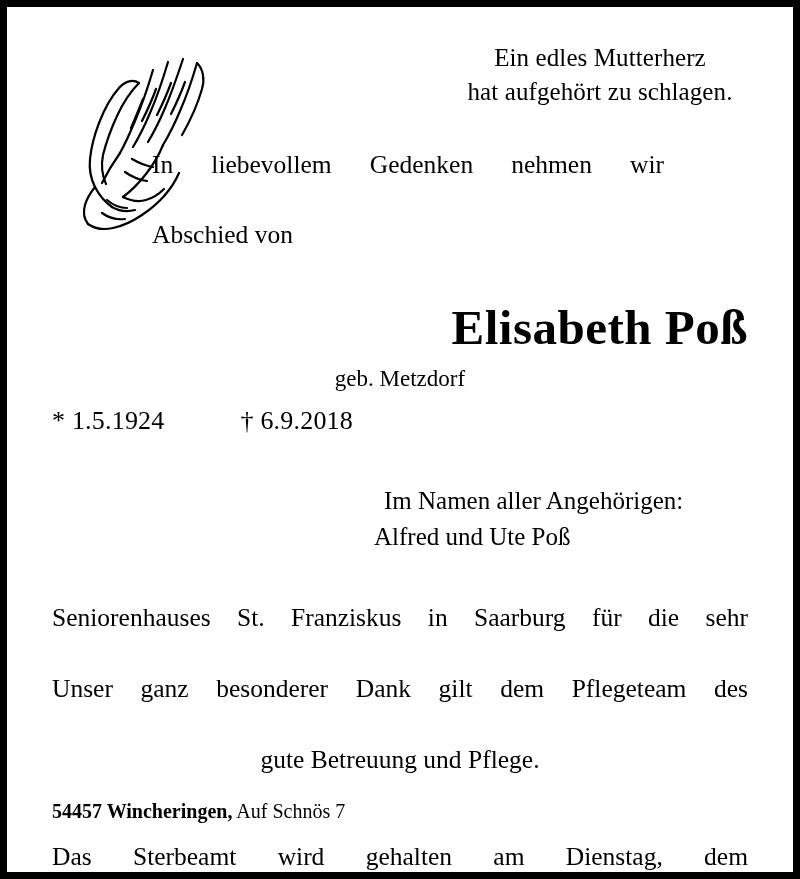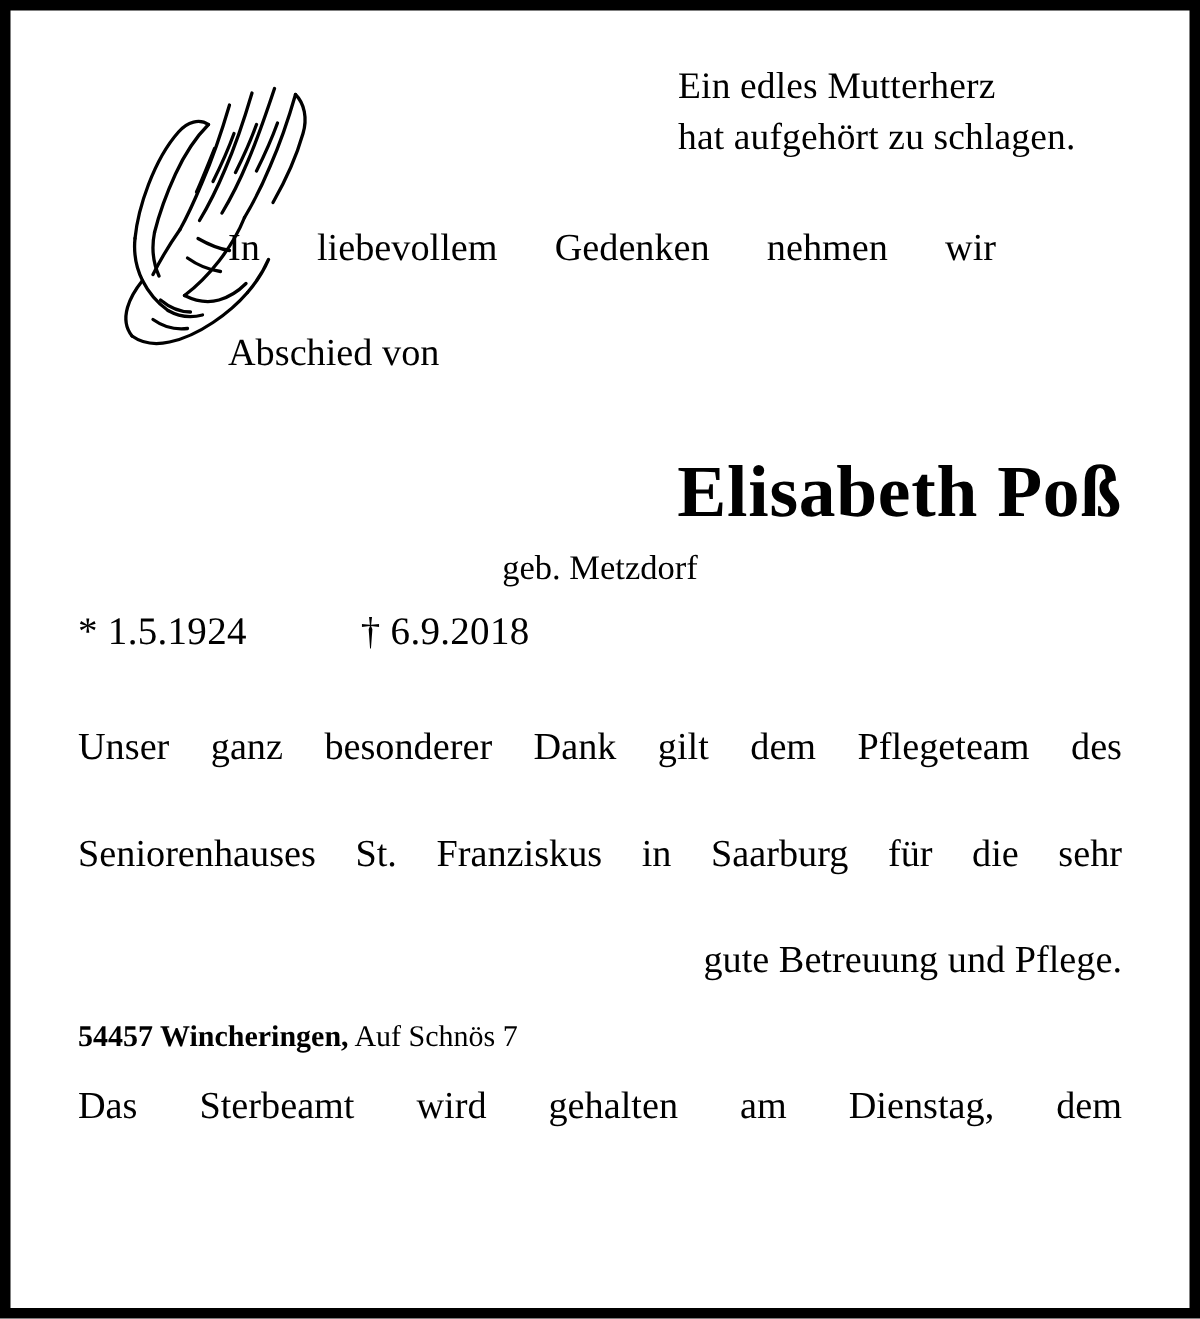--- a/index.html
+++ b/index.html
@@ -34,21 +34,21 @@
   
   .hands {
     position: absolute;
     left: 40px;
     top: 30px;
     width: 180px;
     height: 200px;
   }
 
   .epitaph {
-    text-align: left;
+    text-align: center;
     margin-left: 400px;
     font-size: 25px;
     line-height: 1.36;
     letter-spacing: 0.1px;
   }
 
   .intro {
     margin-top: 38px;
     margin-left: 100px;
     font-size: 25.5px;
@@ -90,21 +90,21 @@
   .behalf .b1 { margin-left: 138px; }
   .behalf .b2 { margin-left: 128px; }
 
   .thanks {
     margin-top: 44px;
     font-size: 25.5px;
     line-height: 1.40;
     text-align: justify;
     text-justify: inter-word;
   }
-  .thanks .last { text-align: right; }
+  .thanks .last { text-align: center; }
 
   .address {
     margin-top: 22px;
     font-size: 20px;
   }
   .address b { font-weight: bold; }
 
   .service {
     margin-top: 16px;
     font-size: 25.5px;
@@ -174,24 +174,28 @@
       <span class="justify-line">In liebevollem Gedenken nehmen wir</span>
       <div class="line2">Abschied von</div>
     </div>
 
     <div class="name">Elisabeth Poß</div>
     <div class="maiden">geb. Metzdorf</div>
     <div class="dates">
       <span class="birth">* 1.5.1924</span><span class="death">† 6.9.2018</span>
     </div>
 
+    <div class="behalf">
+      <div class="b1">Im Namen aller Angehörigen:</div>
+      <div class="b2">Alfred und Ute Poß</div>
+    </div>
 
     <div class="thanks">
+      <span class="justify-line">Seniorenhauses St. Franziskus in Saarburg für die sehr</span>
       <span class="justify-line">Unser ganz besonderer Dank gilt dem Pflegeteam des</span>
-      <span class="justify-line">Seniorenhauses St. Franziskus in Saarburg für die sehr</span>
       <div class="last">gute Betreuung und Pflege.</div>
     </div>
 
     <div class="address">
       <b>54457 Wincheringen,</b><span> Auf Schnös 7</span>
     </div>
 
     <div class="service">
       <span class="justify-line">Das Sterbeamt wird gehalten am Dienstag, dem</span>
 

